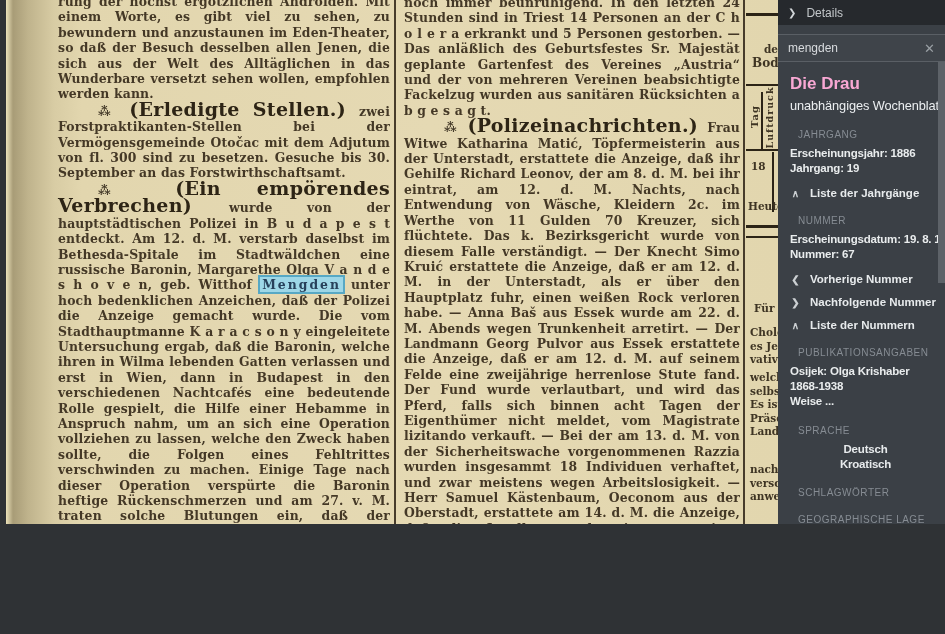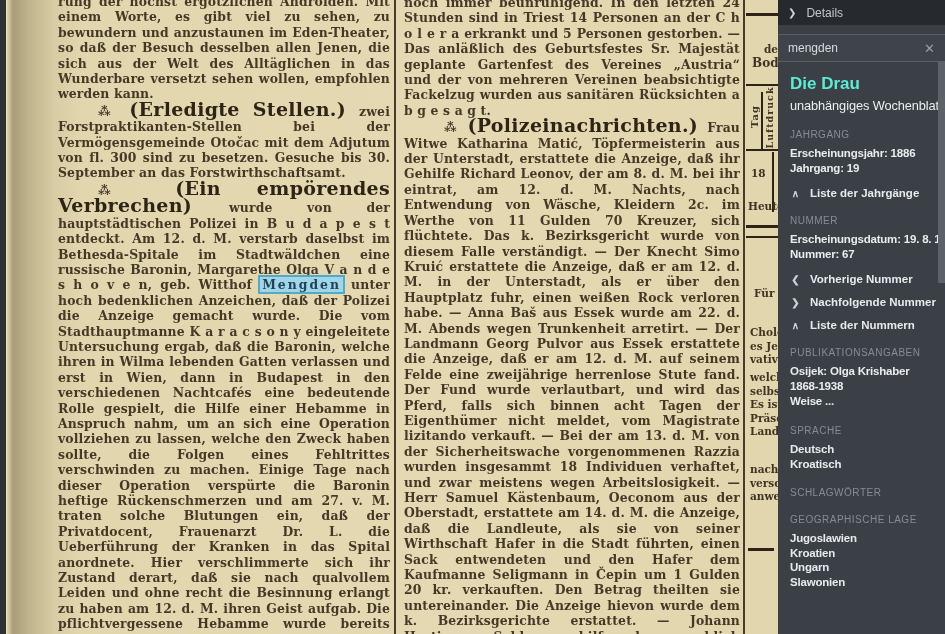--- a/index.html
+++ b/index.html
@@ -1,17 +1,17 @@
 <!DOCTYPE html>
 <html><head>
 <meta charset="utf-8">
 <style>
   html,body{margin:0;padding:0;}
   body{width:945px;height:634px;overflow:hidden;background:#2f3235;font-family:"Liberation Sans",sans-serif;}
-  .stage{position:relative;width:945px;height:634px;overflow:hidden;}
+  .stage{position:relative;width:945px;height:524px;overflow:hidden;}
 
   
   .paper{position:absolute;left:6px;top:0;width:772px;height:634px;overflow:hidden;
     background:linear-gradient(90deg,#ece2ba 0px,#a89c77 7px,#bfb38c 22px,#d8cca4 48px,#e2d6ae 75px,#e5d9b3 55%,#e2d6ae 100%);
     font-family:"DejaVu Serif",serif;color:#443826;}
   .np-col{position:absolute;}
   .col-left{left:52px;top:-6px;width:332px;}
   .col-right{left:398px;top:-5px;width:336px;}
   .np{margin:0;text-align:justify;font-size:12.4px;line-height:15.4px;font-weight:bold;letter-spacing:.15px;}
   .np.ind{text-indent:40px;}
@@ -32,27 +32,27 @@
   .strip .vline{position:absolute;width:1.5px;background:#2c2416;}
 
   
   .sidebar{position:absolute;left:778px;top:0;width:167px;height:634px;background:#3b4046;color:#e7eaec;overflow:hidden;}
   .sb-header{height:25px;background:#26292d;display:flex;align-items:center;gap:10px;padding:0 10px;color:#c3c7ca;font-size:12px;cursor:pointer;}
   .sb-header .chev{font-size:10px;color:#d2d6d9;}
   .sb-search{margin-top:9px;height:26px;background:#3f444a;border-top:1px solid #5a5f65;border-bottom:1px solid #5a5f65;display:flex;align-items:center;padding:0 8px;}
   .sb-search input{flex:1;background:transparent;border:none;outline:none;color:#d8dbde;font-size:12px;font-family:"Liberation Sans",sans-serif;min-width:0;}
   .sb-search .clear{color:#9aa0a5;font-size:13px;cursor:pointer;padding:0 2px;}
   .sb-body{padding:10px 4px 0 12px;}
-  .sb-title{font-size:17px;font-weight:bold;color:#5eead4;margin:2px 0 4px;}
+  .sb-title{font-size:17px;font-weight:bold;color:#f9a8d4;margin:2px 0 4px;}
   .sb-subtitle{font-size:12.8px;letter-spacing:-.1px;white-space:nowrap;color:#eceff1;}
-  .sb-label{font-size:10px;color:#868c93;margin:16px 0 6px;letter-spacing:.5px;}
+  .sb-label{font-size:10px;color:#868c93;margin:16px 8px 6px;letter-spacing:.5px;}
   .sb-line{font-size:11.5px;font-weight:bold;letter-spacing:-.2px;line-height:15px;white-space:nowrap;color:#e9eced;}
   .sb-link{display:flex;align-items:center;gap:9px;margin:11px 0;font-size:11.5px;font-weight:bold;cursor:pointer;white-space:nowrap;}
   .sb-link .ic{width:11px;text-align:center;color:#ccd0d3;font-size:10px;}
-  .sb-items div{font-size:11.5px;font-weight:bold;letter-spacing:-.2px;line-height:14.5px;white-space:nowrap;cursor:pointer;}
+  .sb-items div{font-size:11.5px;font-weight:bold;letter-spacing:-.2px;line-height:14.5px;white-space:nowrap;cursor:pointer;text-align:center;}
   .scrollthumb{position:absolute;right:0;top:62px;width:7px;height:221px;background:#5d6268;cursor:pointer;}
 </style>
 </head>
 <body>
 
 <div class="stage">
 
   <div class="paper">
     <div class="np-col col-left">
       <p class="np"><span>rung der höchst ergötzlichen Androiden. Mit einem Worte, es gibt viel zu sehen, zu bewundern und anzustaunen im Eden-Theater, so daß der Besuch desselben allen Jenen, die sich aus der Welt des Alltäglichen in das Wunderbare versetzt sehen wollen, empfohlen werden kann.</span></p>
@@ -79,26 +79,26 @@
     <div class="strip">
       <div class="hline" style="top:13px;height:3px;"></div>
       <span class="frag" style="left:18px;top:43px;">der</span>
       <span class="frag" style="left:6px;top:57px;font-size:12px;">Bod</span>
       <div class="hline" style="top:84px;height:2px;"></div>
       <span class="rot" style="left:-22px;top:111px;">Tag</span>
       <div class="vline" style="left:15px;top:92px;height:58px;"></div>
       <span class="rot" style="left:-7px;top:113px;font-size:9.5px;">Luftdruck</span>
       <div class="hline" style="top:149px;height:2px;"></div>
       <span class="frag" style="left:5px;top:154px;margin-left:40px;">17</span>
-      <span class="frag" style="left:5px;top:167px;">18</span>
+      <span class="frag" style="left:5px;top:160px;">18</span>
       <div class="vline" style="left:26px;top:152px;height:60px;"></div>
       <span class="frag" style="left:2px;top:200px;">Heute</span>
       <div class="hline" style="top:225px;height:3px;"></div>
       <div class="hline" style="top:236px;height:2px;"></div>
-      <span class="frag" style="left:8px;top:287px;">Für</span>
+      <span class="frag" style="left:8px;top:302px;">Für</span>
       <div class="stack" style="left:4px;top:326px;">
         <div>Choler</div>
         <div>es Jel</div>
         <div>vativm</div>
       </div>
       <div class="stack" style="left:4px;top:371px;">
         <div>welche</div>
         <div>selbst</div>
         <div>Es ist</div>
         <div>Präser</div>

